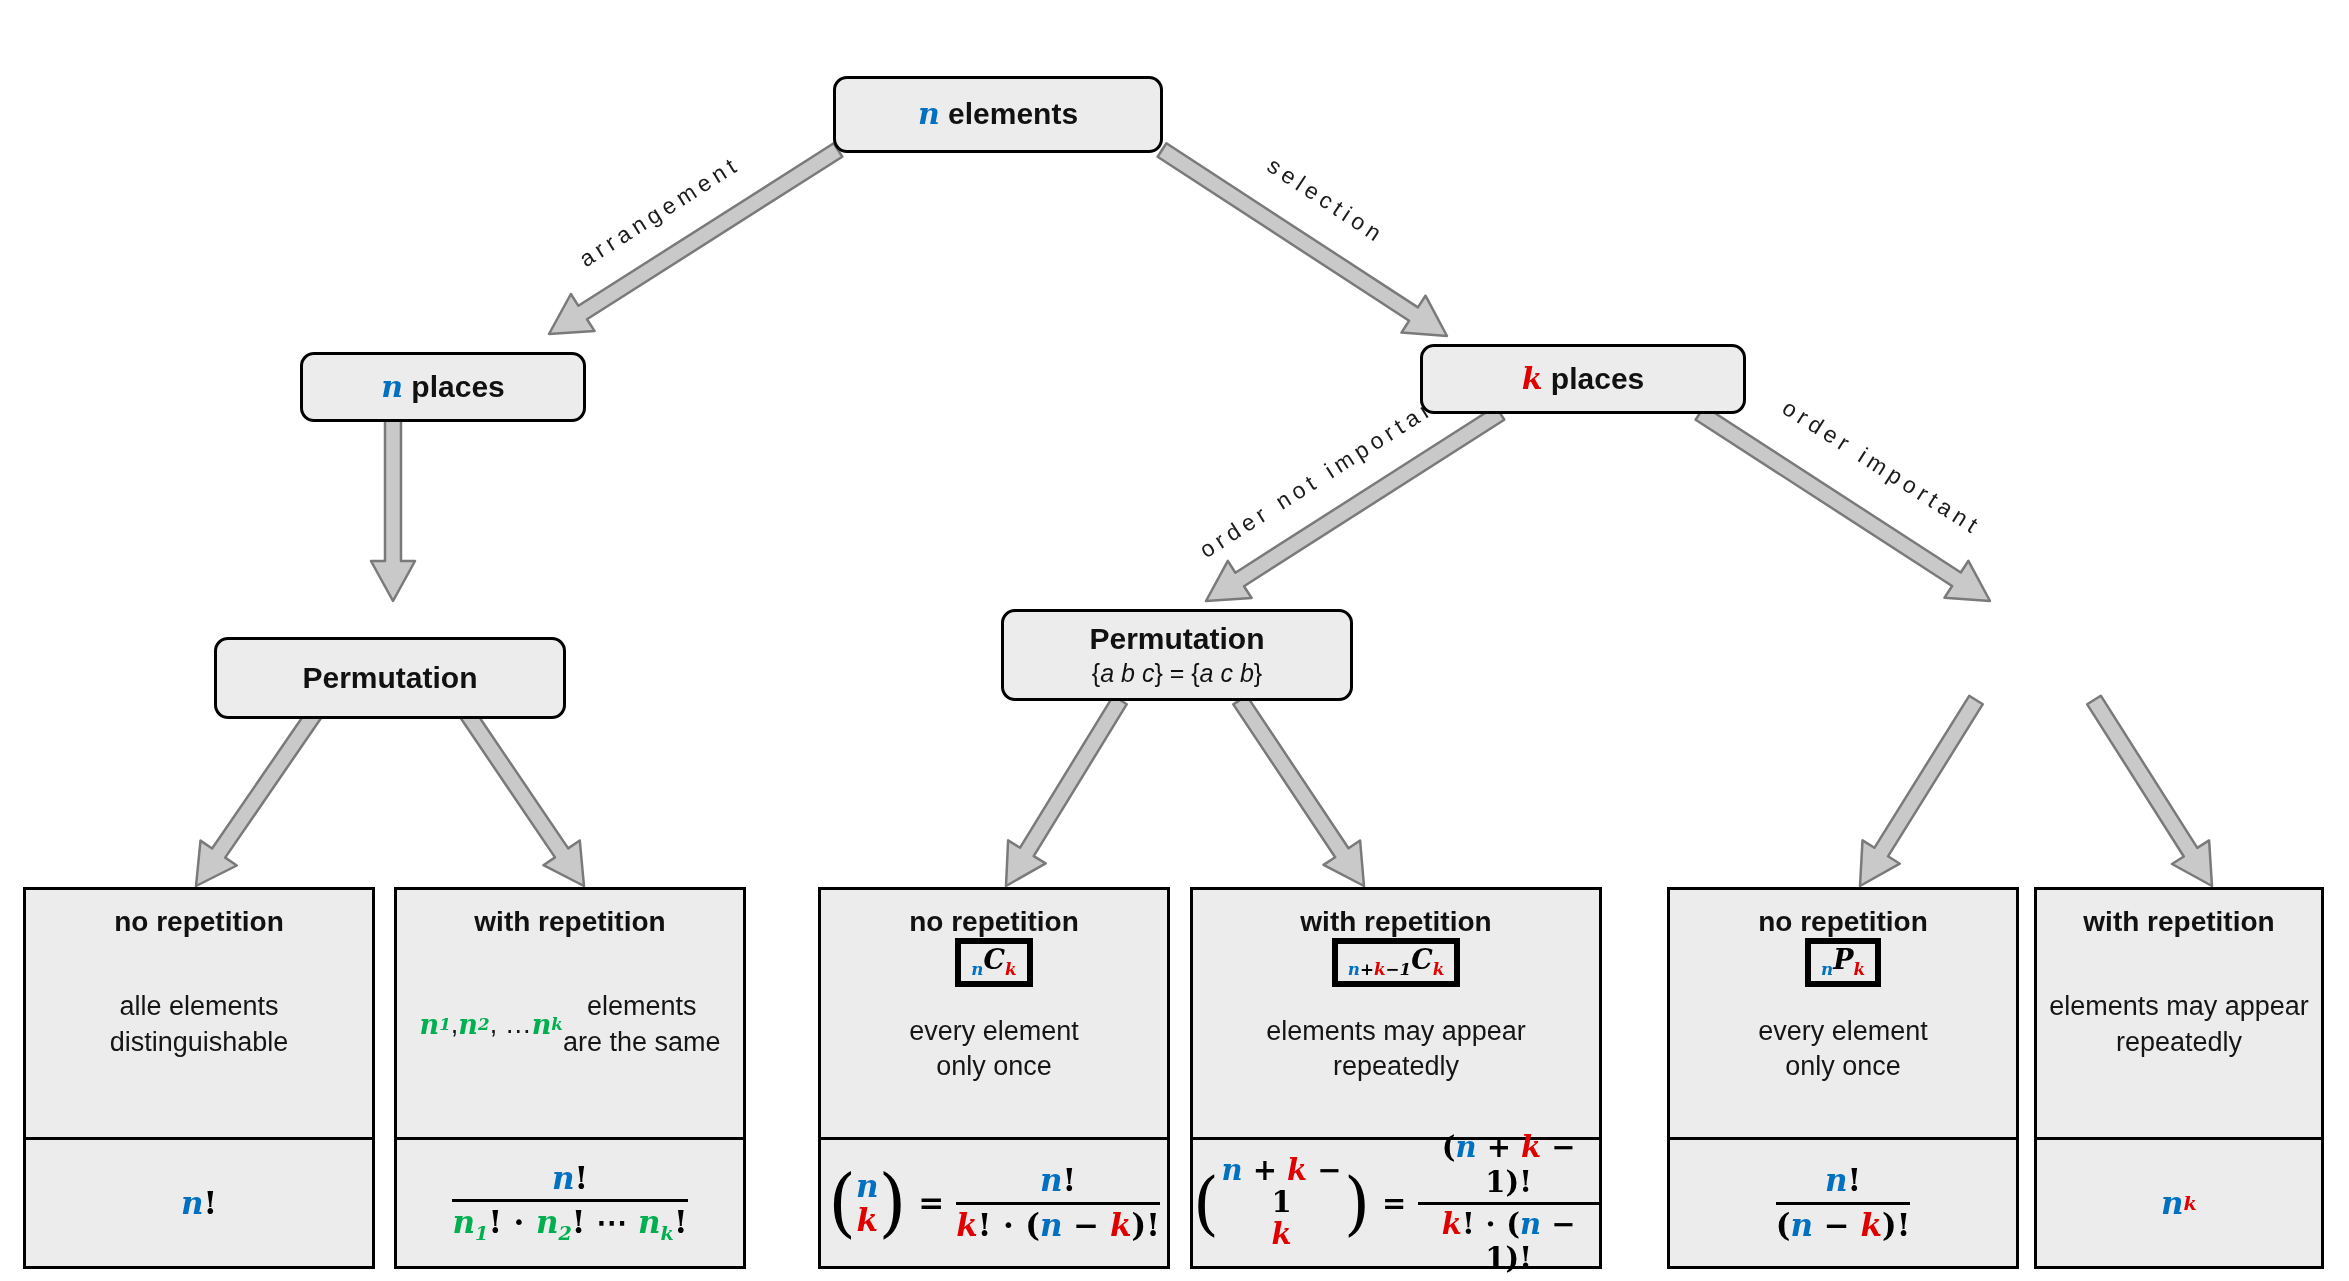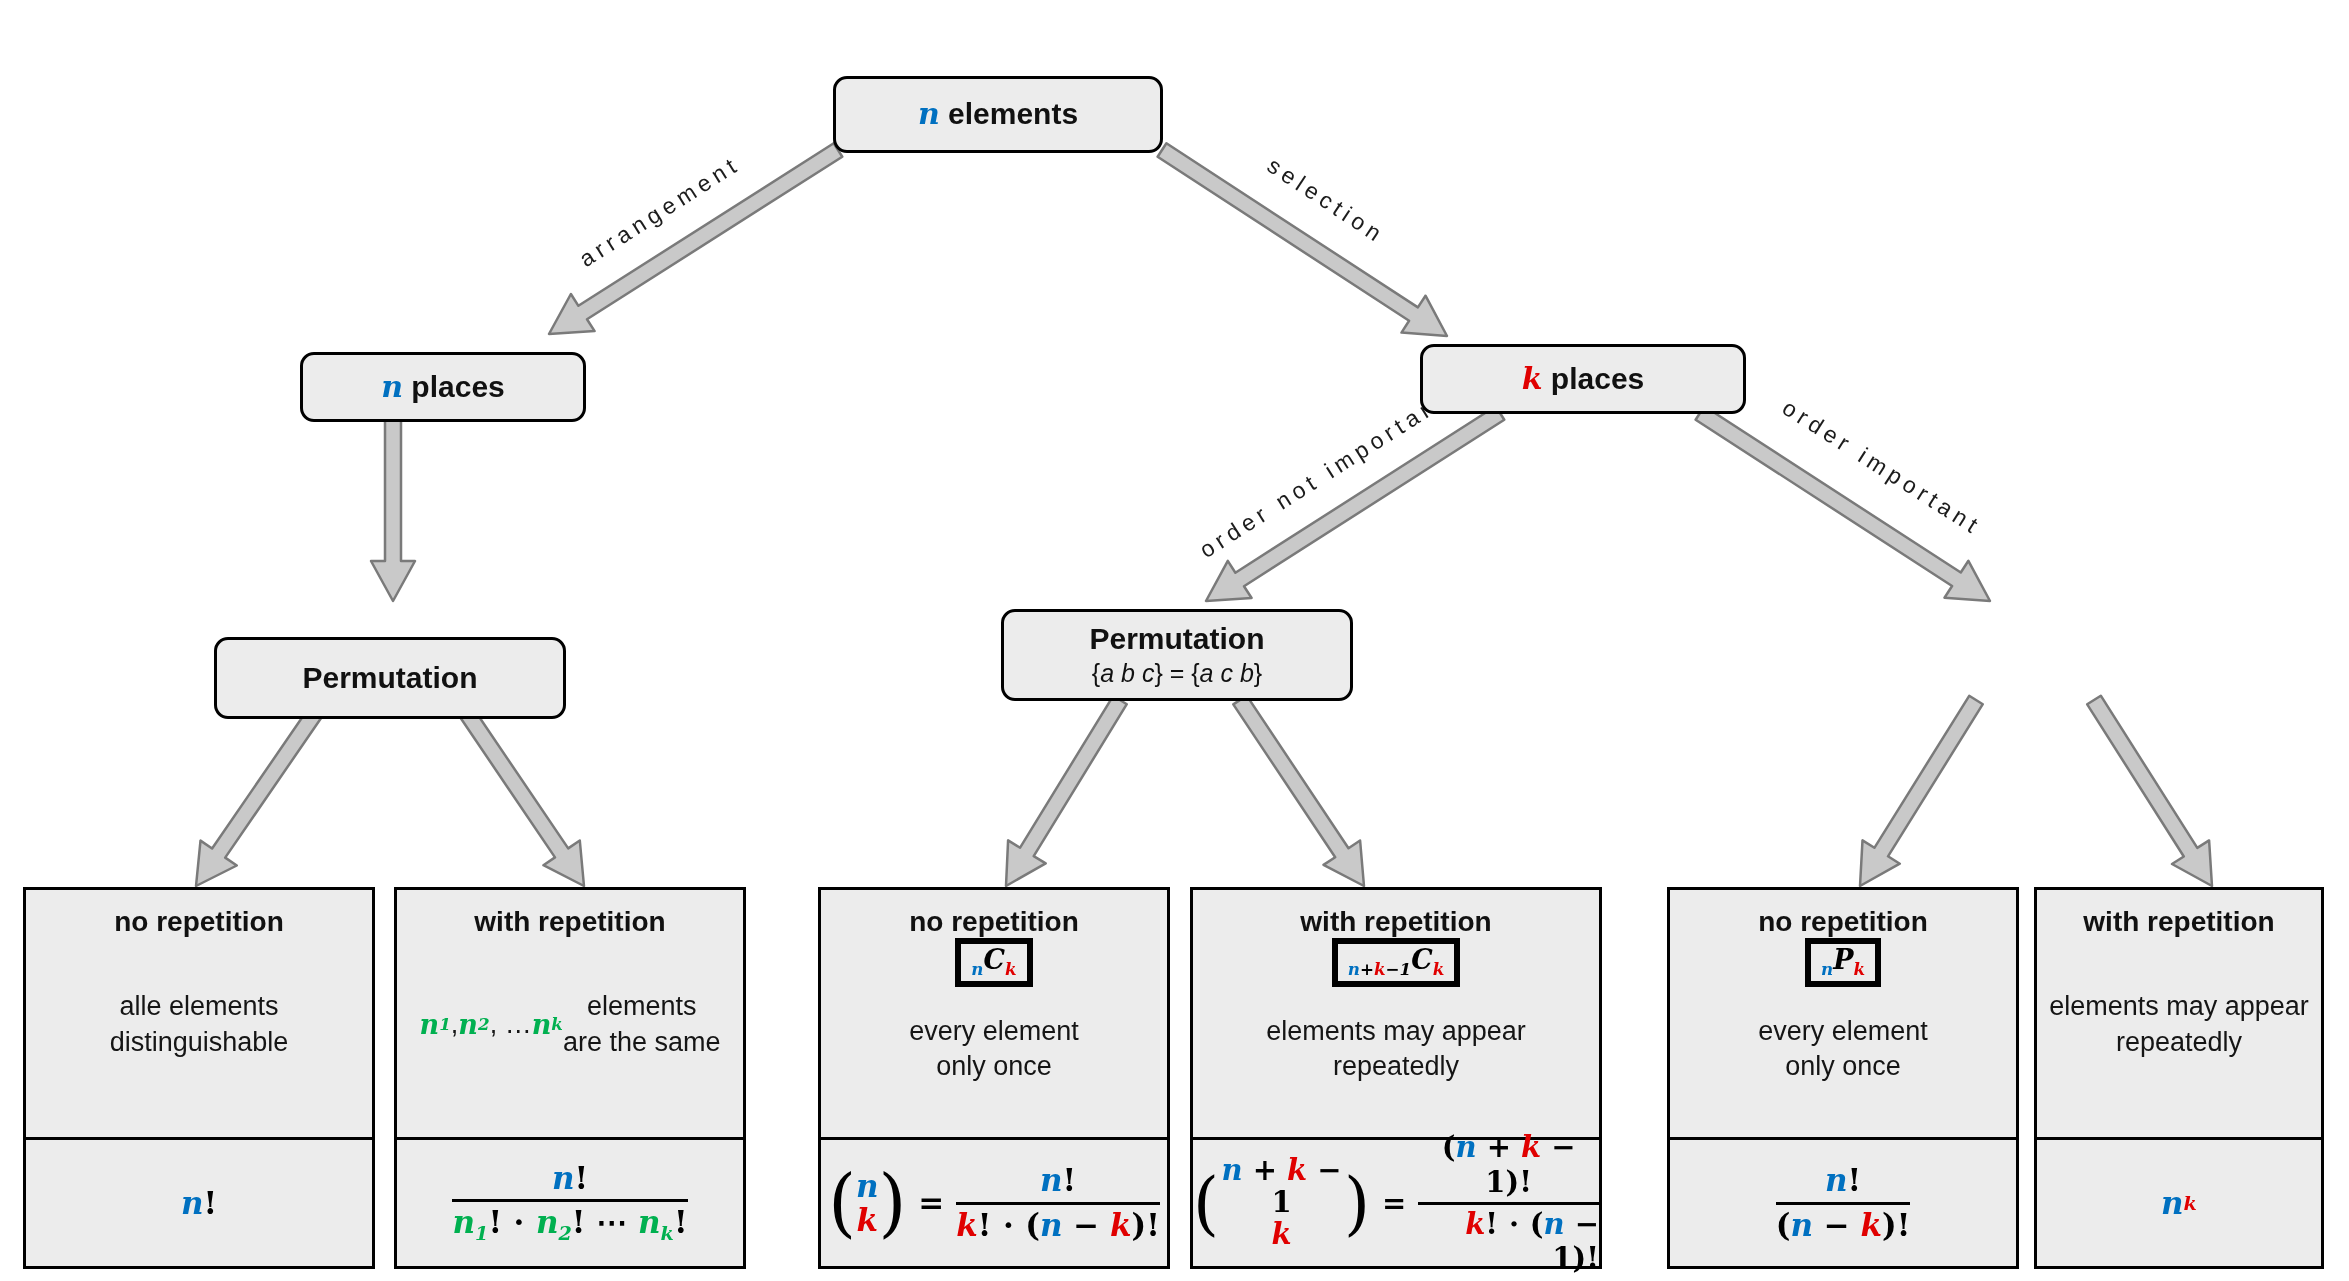--- a/index.html
+++ b/index.html
@@ -31,21 +31,21 @@
   
   .vn{color:#0070c0;font-style:italic;font-weight:bold;font-family:"DejaVu Serif",serif;}
   .vk{color:#e00000;font-style:italic;font-weight:bold;font-family:"DejaVu Serif",serif;}
   .vg{color:#00b050;font-style:italic;font-weight:bold;font-family:"DejaVu Serif",serif;}
   sub{font-size:62%;}
   sup{font-size:62%;}
 
   
   .frac{display:inline-block;vertical-align:middle;text-align:center;line-height:1.2;}
   .frac .num{display:block;border-bottom:3px solid #000;padding:0 8px 2px;}
-  .frac .den{display:block;padding-top:2px;text-align:right;}
+  .frac .den{display:block;padding-top:2px;}
   .binom{display:inline-flex;align-items:center;vertical-align:middle;}
   .binom .col{display:inline-flex;flex-direction:column;align-items:center;line-height:1.1;}
   .binom .col > *{display:block;text-align:center;}
   .bp{font-family:"DejaVu Serif",serif;font-weight:400;font-style:normal;font-size:2.3em;
       line-height:0.85;transform:scaleY(1.05);}
   .eq{margin:0 12px;font-style:normal;}
 </style>
 </head>
 <body>
 

